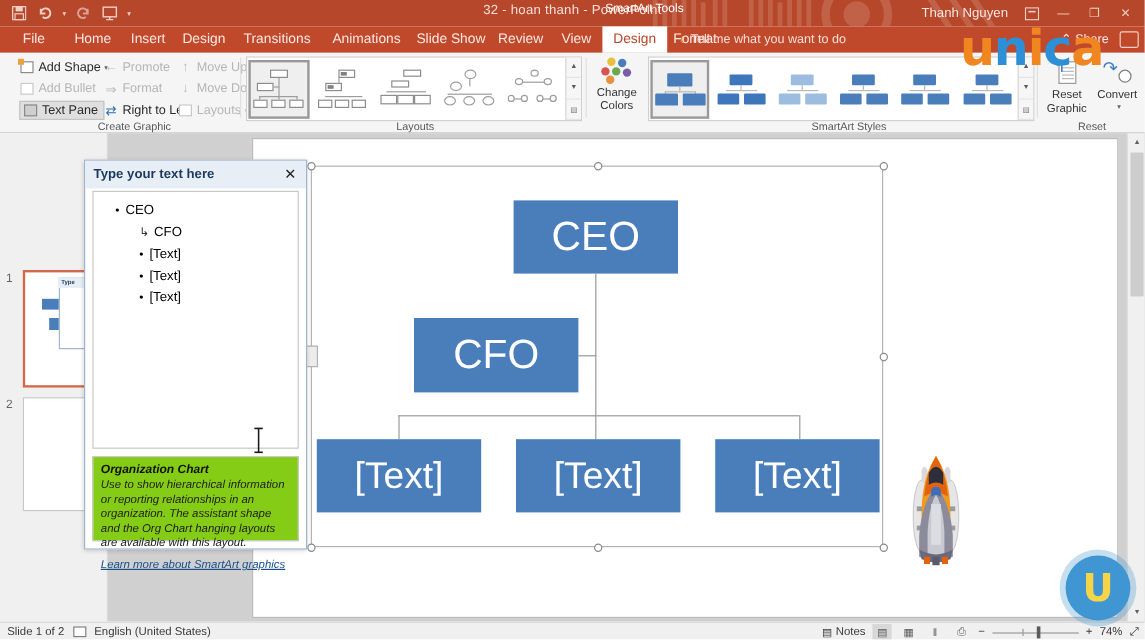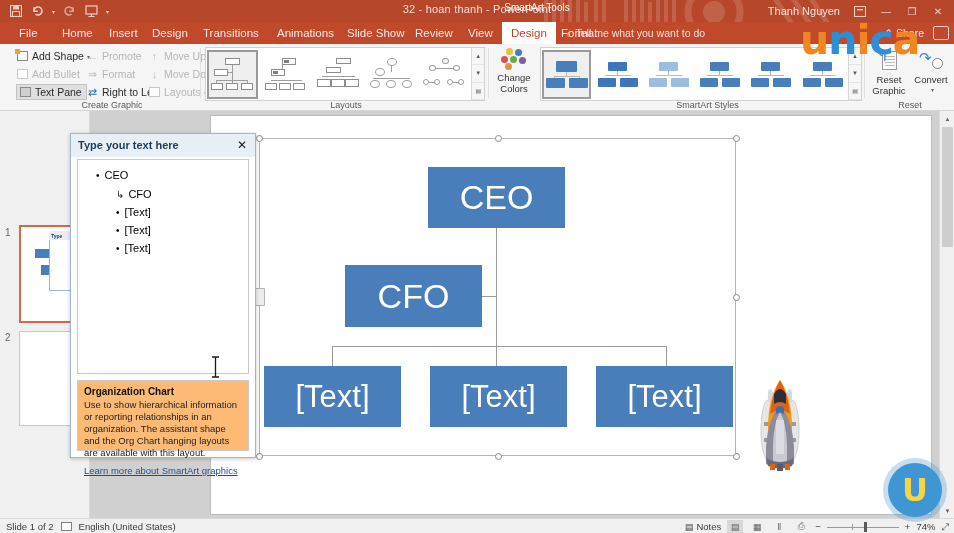--- a/index.html
+++ b/index.html
@@ -277,21 +277,21 @@
     position: absolute; display: flex; align-items: baseline;
     font-size: 11px; color: #000;
   }
   .tp-bullet { margin-right: 5px; font-size: 10px; }
   .tp-asst { margin-right: 4px; font-size: 10px; color: #333; }
   .tp-cursor {
     position: absolute; left: 140px; top: 222px; width: 9px; height: 22px;
   }
   .tp-desc {
     position: absolute; left: 6px; top: 246px; right: 6px; bottom: 6px;
-    border: 1px solid #c9c9c9; background: #fdba74; padding: 5px 6px;
+    border: 1px solid #c9c9c9; background: #84cc16; padding: 5px 6px; font-style: italic;
   }
   .tp-desc h4 { font-size: 10px; color: #111; margin-bottom: 2px; }
   .tp-desc p { font-size: 9.5px; color: #222; line-height: 12px; }
   .tp-link {
     font-size: 9.5px; color: #1a4f8a; text-decoration: underline;
     display: inline-block; margin-top: 6px;
   }
 
   
   .vscroll {

